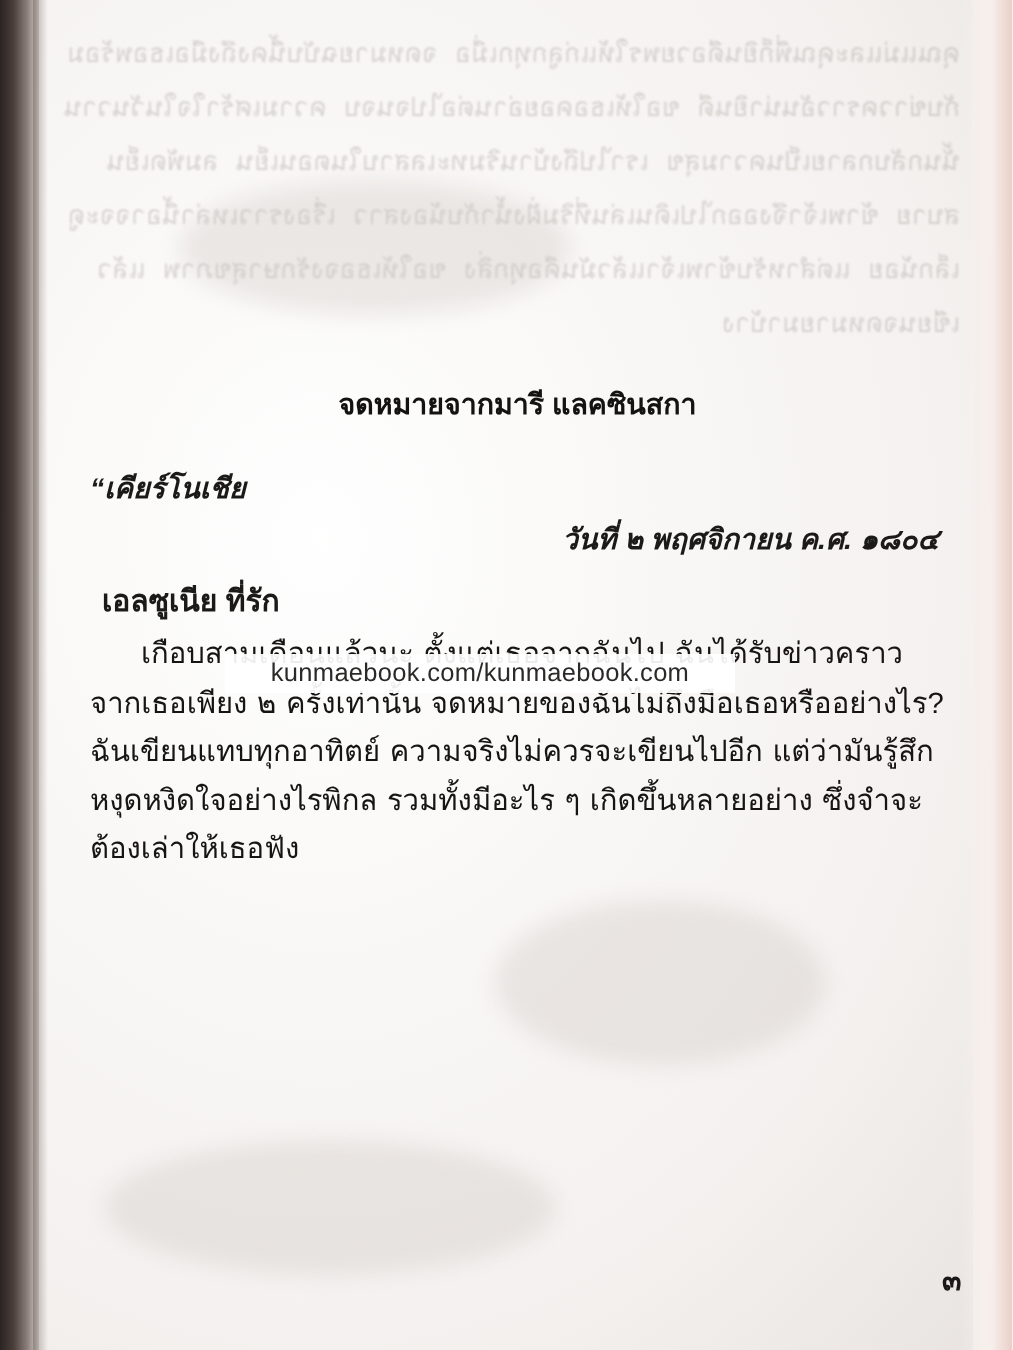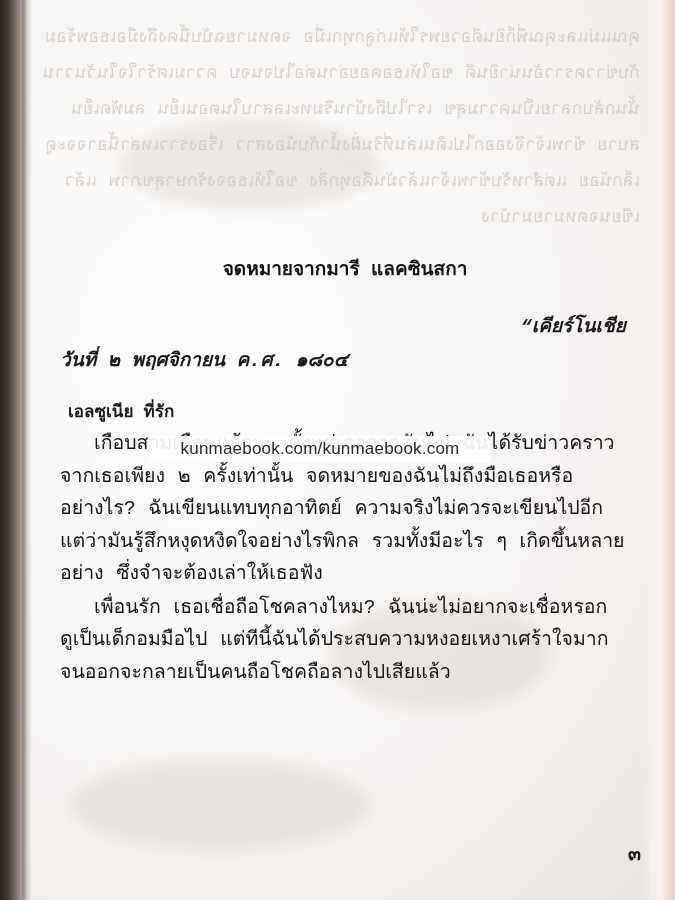--- a/index.html
+++ b/index.html
@@ -86,53 +86,53 @@
   }
 
   
   .content {
     position: absolute;
     left: 60px; top: 0;
     width: 570px;
     height: 900px;
     z-index: 3;
     color: #1c1a19;
-    font-family: Liberation Mono, monospace;
+    font-family: Liberation Sans, sans-serif;
   }
 
   .letter-head {
     text-align: center;
     margin-top: 255px;
     font-weight: bold;
     font-size: 19px;
     line-height: 31px;
     color: #141312;
   }
   .letter-head div { white-space: nowrap; }
 
   .place-line {
-    text-align: right;
     font-weight: bold;
     font-style: italic;
     font-size: 19px;
     margin-top: 24px;
     padding-right: 4px;
   }
   .date-line {
+    text-align: right;
     font-weight: bold;
     font-style: italic;
     font-size: 19px;
     margin-top: 4px;
     padding-right: 4px;
   }
 
   .salutation {
     font-weight: bold;
-    font-size: 17px;
-    margin-top: 23px;
+    font-size: 20px;
+    margin-top: 10px;
     padding-left: 8px;
   }
 
   .body-text {
     margin-top: 4px;
     font-size: 19.5px;
     line-height: 32.5px;
     color: #171514;
     text-align: left;
   }
@@ -200,21 +200,20 @@
       <div>จดหมายจากมารี  แลคซินสกา</div>
     </div>
 
     <div class="place-line">“เคียร์โนเชีย</div>
     <div class="date-line">วันที่ ๒ พฤศจิกายน ค.ศ. ๑๘๐๔</div>
 
     <div class="salutation">เอลซูเนีย  ที่รัก</div>
 
     <div class="body-text">
       <p class="para">เกือบสามเดือนแล้วนะ  ตั้งแต่เธอจากฉันไป   ฉันได้รับข่าวคราวจากเธอเพียง  ๒  ครั้งเท่านั้น  จดหมายของฉันไม่ถึงมือเธอหรืออย่างไร?  ฉันเขียนแทบทุกอาทิตย์  ความจริงไม่ควรจะเขียนไปอีก  แต่ว่ามันรู้สึกหงุดหงิดใจอย่างไรพิกล  รวมทั้งมีอะไร ๆ  เกิดขึ้นหลายอย่าง  ซึ่งจำจะต้องเล่าให้เธอฟัง</p>
-      <p class="para">เพื่อนรัก  เธอเชื่อถือโชคลางไหม?  ฉันน่ะไม่อยากจะเชื่อหรอก  ดูเป็นเด็กอมมือไป  แต่ทีนี้ฉันได้ประสบความหงอยเหงาเศร้าใจมาก  จนออกจะกลายเป็นคนถือโชคถือลางไปเสียแล้ว</p>
     </div>
 
   </div>
 
   <div class="watermark">kunmaebook.com/kunmaebook.com</div>
 
   <div class="folio">๓</div>
 
   <div class="gutter-left"></div>
   <div class="gutter-left-edge"></div>

